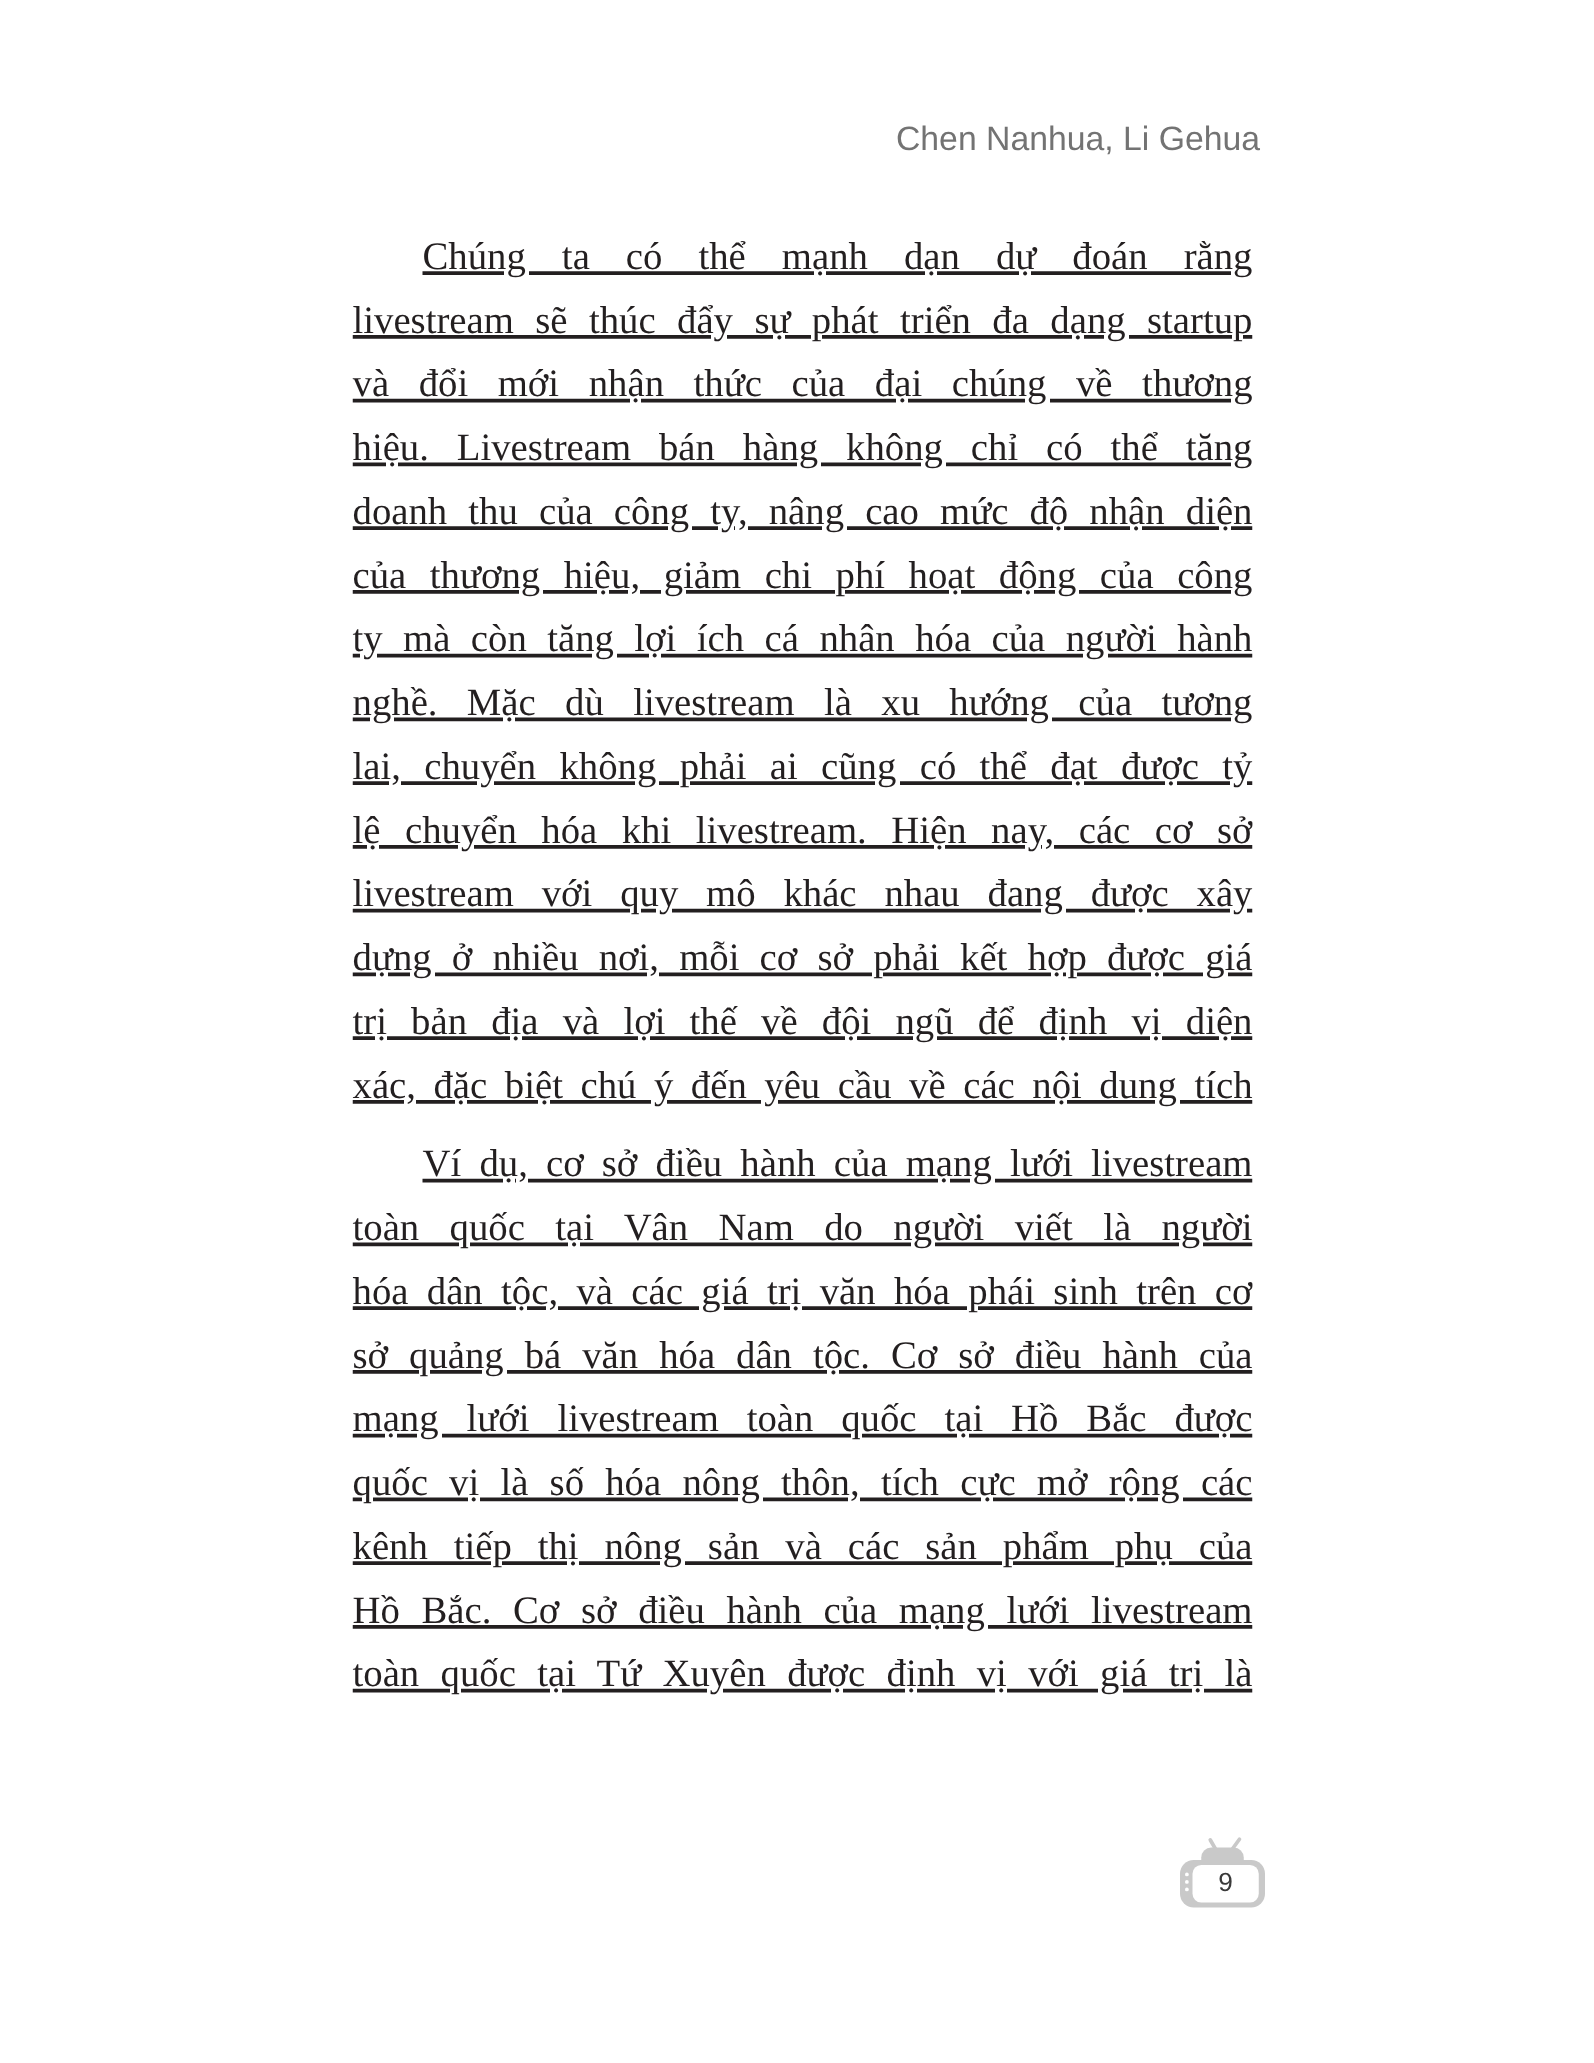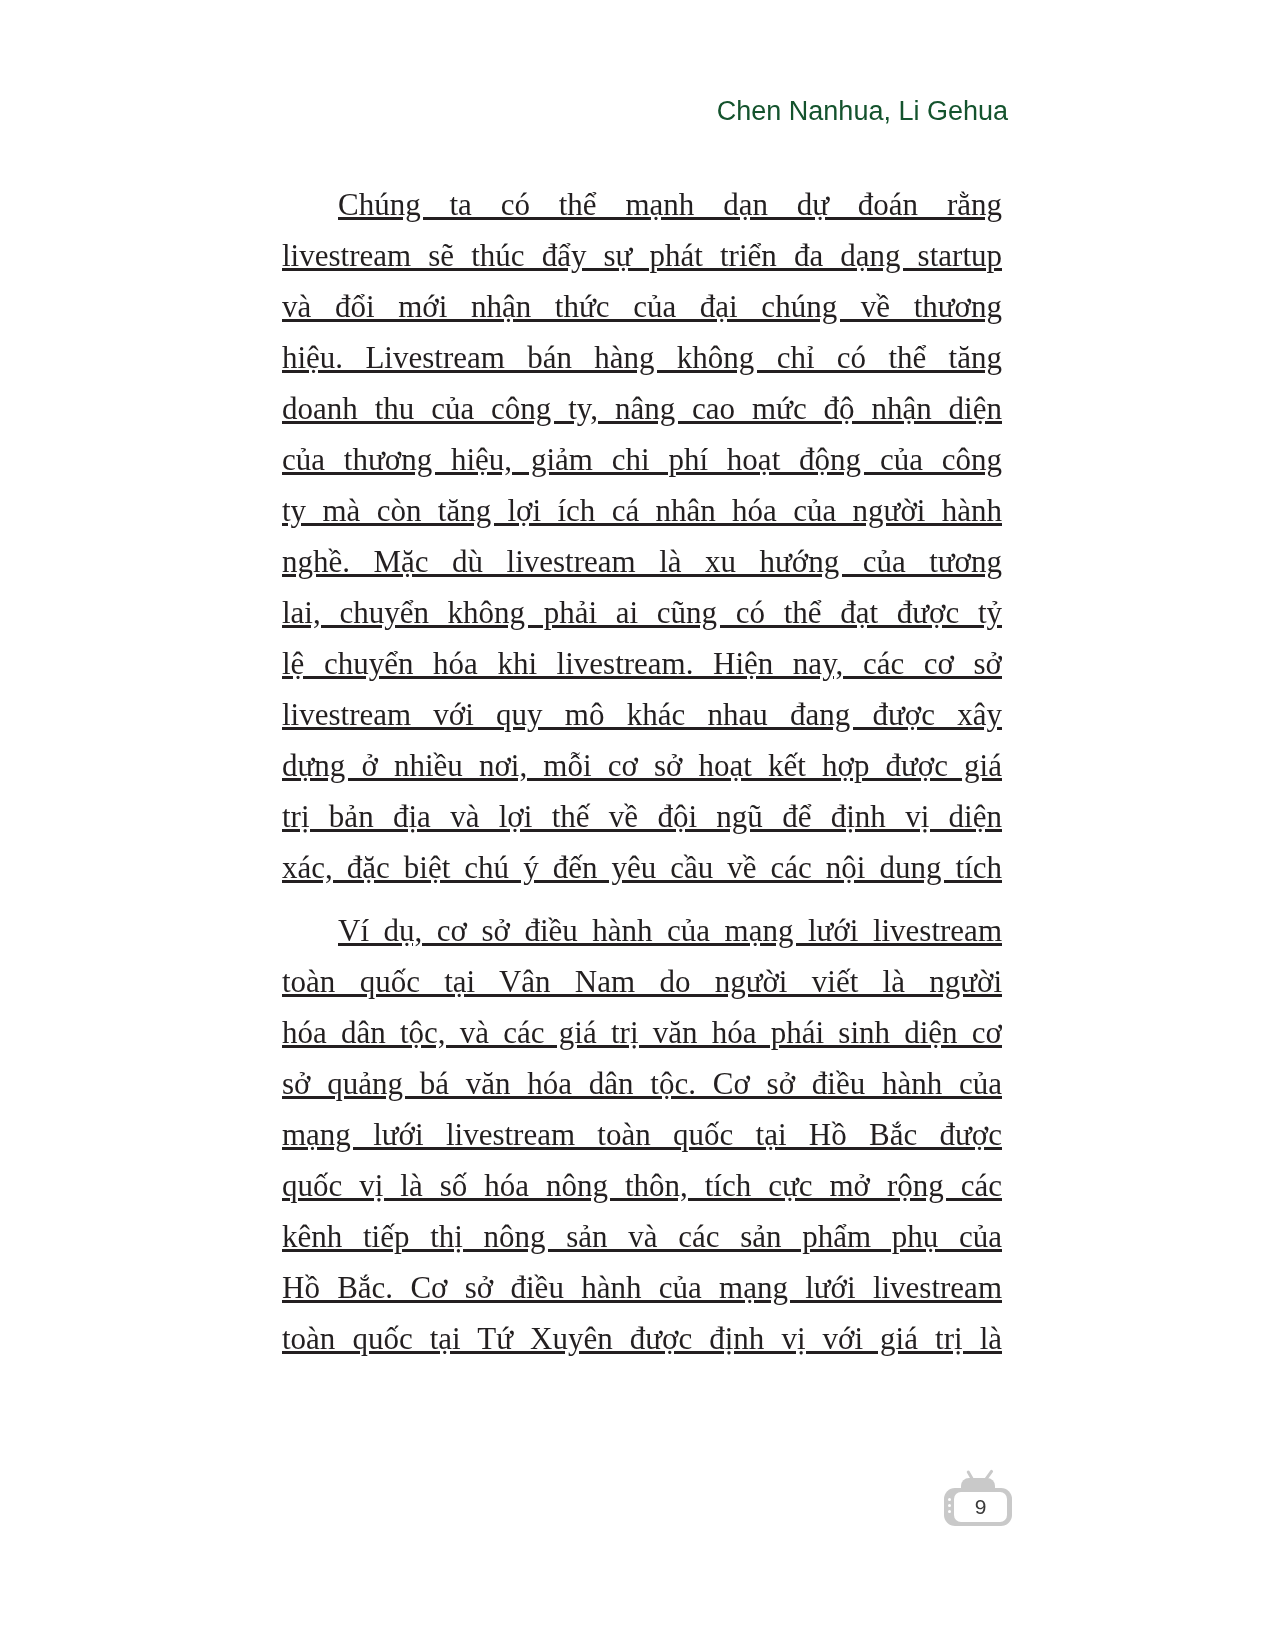--- a/index.html
+++ b/index.html
@@ -14,21 +14,21 @@
   }
   .running-head {
     position: absolute;
     left: 282px;
     top: 94px;
     width: 726px;
     text-align: right;
     font-family: "Liberation Sans", "DejaVu Sans", sans-serif;
     font-size: 27px;
     line-height: 34px;
-    color: #14532d;
+    color: #737373;
   }
   .body-text {
     position: absolute;
     left: 282px;
     top: 179px;
     width: 720px;
     font-size: 31px;
   }
   .paragraph + .paragraph { margin-top: 12px; }
   .line {
@@ -108,28 +108,28 @@
         <div class="line">livestream sẽ thúc đẩy sự phát triển đa dạng startup</div>
         <div class="line">và đổi mới nhận thức của đại chúng về thương</div>
         <div class="line">hiệu. Livestream bán hàng không chỉ có thể tăng</div>
         <div class="line">doanh thu của công ty, nâng cao mức độ nhận diện</div>
         <div class="line">của thương hiệu, giảm chi phí hoạt động của công</div>
         <div class="line">ty mà còn tăng lợi ích cá nhân hóa của người hành</div>
         <div class="line">nghề. Mặc dù livestream là xu hướng của tương</div>
         <div class="line">lai, chuyển không phải ai cũng có thể đạt được tỷ</div>
         <div class="line">lệ chuyển hóa khi livestream. Hiện nay, các cơ sở</div>
         <div class="line">livestream với quy mô khác nhau đang được xây</div>
-        <div class="line">dựng ở nhiều nơi, mỗi cơ sở hoạt kết hợp được giá</div>
+        <div class="line">dựng ở nhiều nơi, mỗi cơ sở phải kết hợp được giá</div>
         <div class="line">trị bản địa và lợi thế về đội ngũ để định vị diện</div>
         <div class="line">xác, đặc biệt chú ý đến yêu cầu về các nội dung tích</div>
       </div>
       <div class="paragraph">
         <div class="line first">Ví dụ, cơ sở điều hành của mạng lưới livestream</div>
         <div class="line">toàn quốc tại Vân Nam do người viết là người</div>
-        <div class="line">hóa dân tộc, và các giá trị văn hóa phái sinh diện cơ</div>
+        <div class="line">hóa dân tộc, và các giá trị văn hóa phái sinh trên cơ</div>
         <div class="line">sở quảng bá văn hóa dân tộc. Cơ sở điều hành của</div>
         <div class="line">mạng lưới livestream toàn quốc tại Hồ Bắc được</div>
         <div class="line">quốc vị là số hóa nông thôn, tích cực mở rộng các</div>
         <div class="line">kênh tiếp thị nông sản và các sản phẩm phụ của</div>
         <div class="line">Hồ Bắc. Cơ sở điều hành của mạng lưới livestream</div>
         <div class="line">toàn quốc tại Tứ Xuyên được định vị với giá trị là</div>
       </div>
     </div>
 
   <div class="tv-icon">

